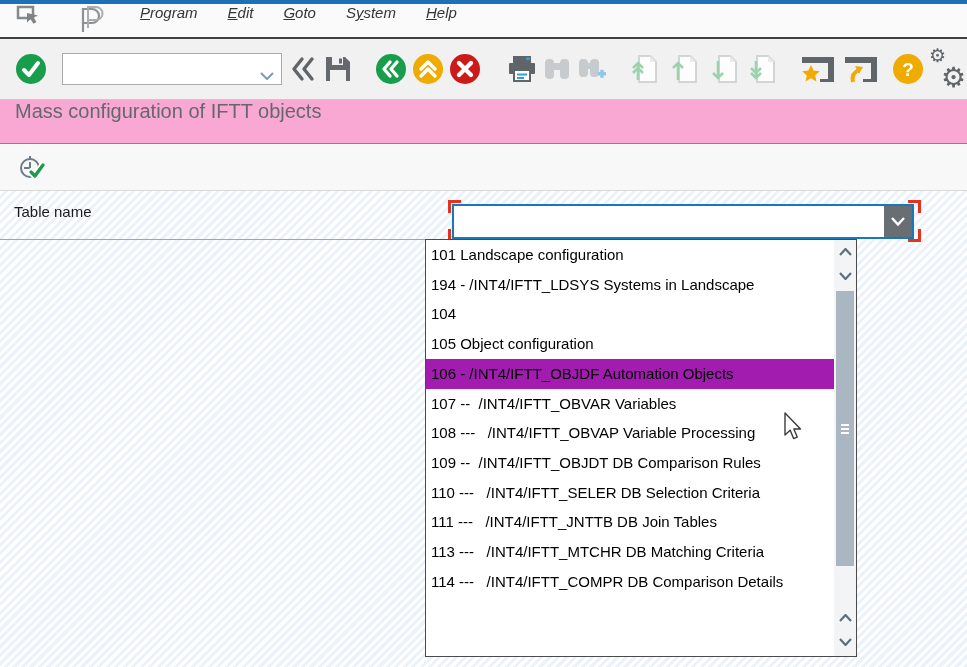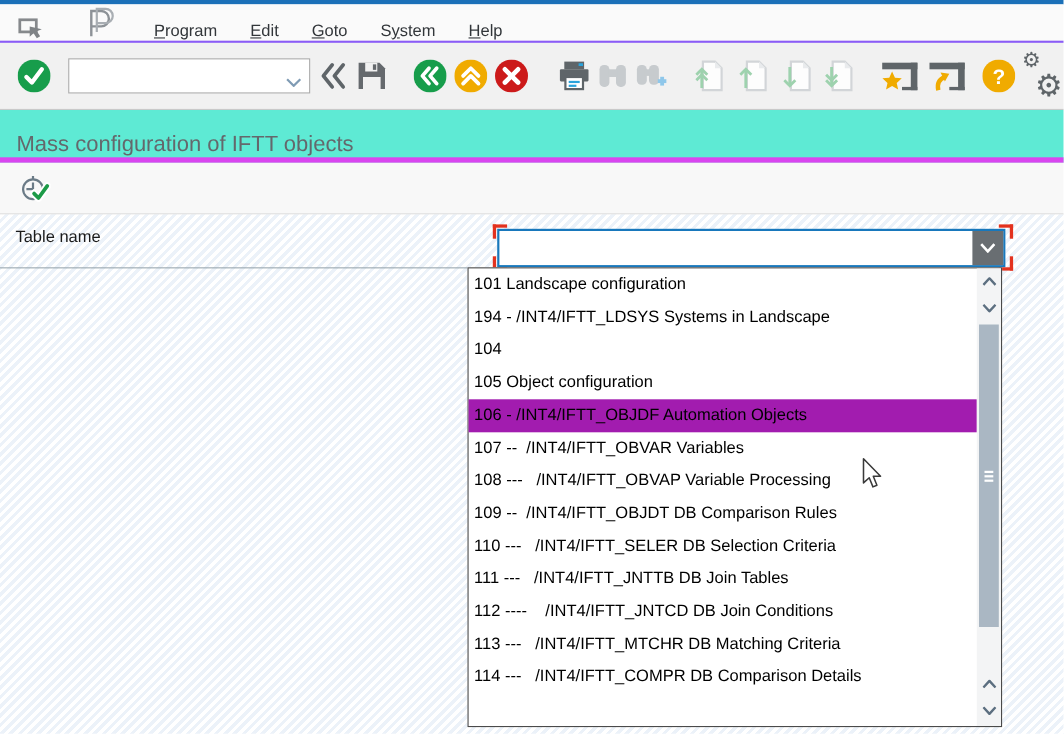--- a/index.html
+++ b/index.html
@@ -3,38 +3,38 @@
 <meta charset="utf-8">
 <style>
   html,body{margin:0;padding:0;}
   body{
     width:967px;height:667px;overflow:hidden;position:relative;
     font-family:"Liberation Sans", sans-serif;background:#fff;
     -webkit-font-smoothing:antialiased;
   }
   .topline{height:4px;background:#1b70b8;}
   
-  .menubar{height:33px;background:#fafafa;border-bottom:2px solid #8b5cf6;
-    display:flex;align-items:flex-end;}
+  .menubar{height:33px;background:#fafafa;border-bottom:2px solid #404040;
+    display:flex;align-items:flex-start;font-style:italic;}
   .menu-items{display:flex;gap:30px;margin-left:32px;}
   .menu-item{font-size:15px;color:#32363a;cursor:default;}
   .menu-item u{text-decoration:underline;}
   .icon{display:inline-flex;align-items:center;justify-content:center;}
   
   .toolbar{height:60px;background:#f1f1f1;border-bottom:1px solid #c9c9c9;
     display:flex;align-items:center;}
   .tb{flex:none;}
   .command-wrap{position:relative;width:220px;height:32px;margin-left:16px;
     border:1px solid #ababab;background:#fff;box-sizing:border-box;}
   .command-wrap input{position:absolute;inset:0;border:none;outline:none;
     width:190px;height:100%;font-size:14px;padding:0 4px;background:transparent;}
   .command-chevron{position:absolute;right:7px;top:12px;}
   
-  .titlebar{height:43px;background:#5eead4;border-bottom:5px solid #d946ef;
-    display:flex;align-items:flex-end;}
+  .titlebar{height:43px;background:#f9a8d4;border-bottom:1px solid #d946ef;
+    display:flex;align-items:flex-start;}
   .page-title{margin-left:15px;font-size:20px;color:#64686c;}
   
   .apptoolbar{height:46px;background:#f8f8f8;border-bottom:1px solid #d9d9d9;
     display:flex;align-items:center;}
   
   .content{position:relative;height:476px;
     background:repeating-linear-gradient(135deg,#ffffff 0 3px,#ecf2f9 3px 6px);}
   .form-label{position:absolute;left:14px;top:12px;font-size:15px;color:#1b1b1b;}
   .form-row-line{position:absolute;left:0;top:48px;width:425px;height:1px;background:#9aa7b0;}
   .combo-field{position:absolute;left:452px;top:13px;width:462px;height:35px;
@@ -42,21 +42,21 @@
   .combo-field input{position:absolute;left:0;top:0;width:420px;height:100%;
     border:none;outline:none;font-size:15px;padding:0 4px;background:transparent;box-sizing:border-box;}
   .combo-btn{position:absolute;right:0;top:0;bottom:0;width:28px;background:#696e72;
     display:flex;align-items:center;justify-content:center;cursor:pointer;}
   .fb{position:absolute;width:10px;height:10px;border:0 solid #e3321e;}
   .fb.tl{left:448px;top:9px;border-left-width:3px;border-top-width:3px;}
   .fb.bl{left:448px;top:38px;border-left-width:3px;border-bottom-width:3px;}
   .fb.tr{left:908px;top:9px;border-right-width:3px;border-top-width:3px;}
   .fb.br{left:908px;top:38px;border-right-width:3px;border-bottom-width:3px;}
   
-  .dropdown-panel{position:absolute;left:425px;top:48px;width:486px;height:418px;
+  .dropdown-panel{position:absolute;left:425px;top:48px;width:432px;height:418px;
     background:#fff;border:1px solid #4a4a4a;box-sizing:border-box;}
   .dd-list{position:absolute;left:0;top:0;right:22px;bottom:0;}
   .dd-item{height:29.71px;line-height:29.71px;font-size:15px;padding-left:5px;
     white-space:pre;color:#000;cursor:default;}
   .dd-item.selected{background:#a21caf;}
   .scrollbar{position:absolute;top:0;right:0;bottom:0;width:22px;background:#f3f4f5;}
   .sb-btn{height:24px;display:flex;align-items:center;justify-content:center;cursor:pointer;}
   .sb-thumb{position:absolute;left:2px;right:2px;top:51px;height:275px;background:#aab7c3;cursor:grab;}
   .sb-grip{position:absolute;left:50%;top:50%;transform:translate(-50%,-50%);
     display:flex;flex-direction:column;gap:2px;}
@@ -287,21 +287,20 @@
         <div class="dd-item">101 Landscape configuration</div>
         <div class="dd-item">194 - /INT4/IFTT_LDSYS Systems in Landscape</div>
         <div class="dd-item">104</div>
         <div class="dd-item">105 Object configuration</div>
         <div class="dd-item selected">106 - /INT4/IFTT_OBJDF Automation Objects</div>
         <div class="dd-item">107 --  /INT4/IFTT_OBVAR Variables</div>
         <div class="dd-item">108 ---   /INT4/IFTT_OBVAP Variable Processing</div>
         <div class="dd-item">109 --  /INT4/IFTT_OBJDT DB Comparison Rules</div>
         <div class="dd-item">110 ---   /INT4/IFTT_SELER DB Selection Criteria</div>
         <div class="dd-item">111 ---   /INT4/IFTT_JNTTB DB Join Tables</div>
-        <div class="dd-item">112 ----    /INT4/IFTT_JNTCD DB Join Conditions</div>
         <div class="dd-item">113 ---   /INT4/IFTT_MTCHR DB Matching Criteria</div>
         <div class="dd-item">114 ---   /INT4/IFTT_COMPR DB Comparison Details</div>
       </div>
 
     <div class="scrollbar">
       <div class="sb-btn">
         <svg width="13" height="8" viewBox="0 0 13 8">
             <polyline points="1,7 6.5,1 12,7" fill="none" stroke="#5c6f80" stroke-width="2.2"></polyline>
           </svg>
       </div>

